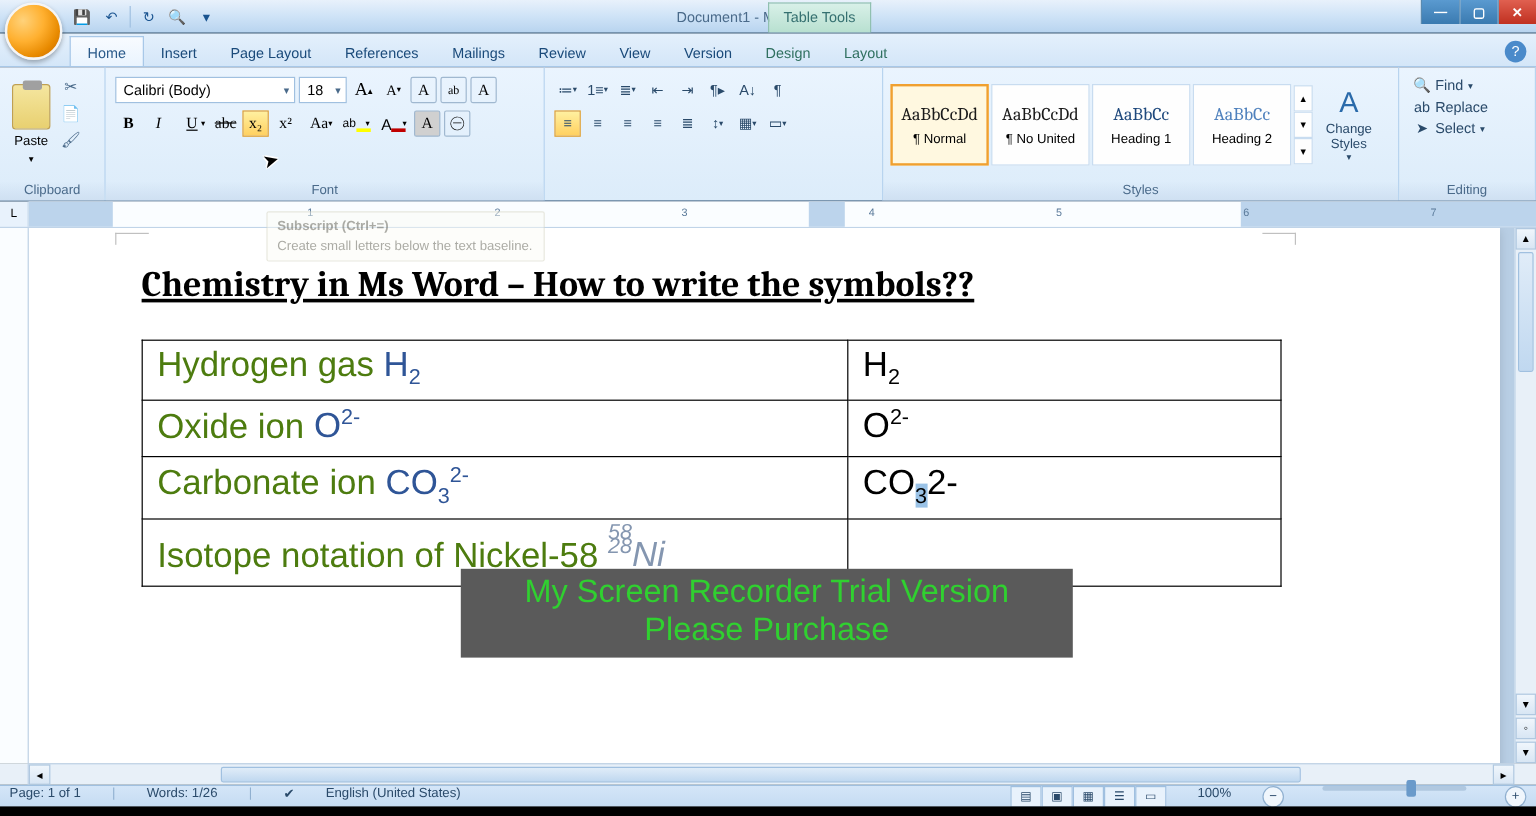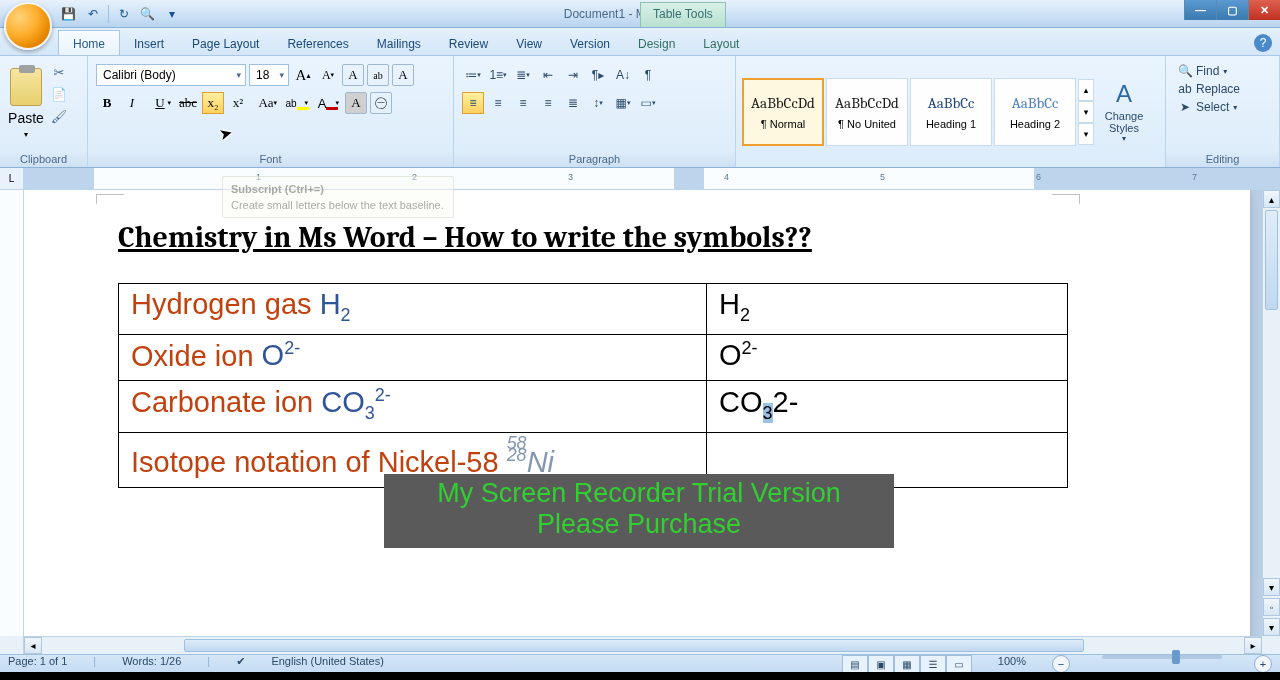--- a/index.html
+++ b/index.html
@@ -91,21 +91,21 @@
   .doc-scroll { flex: 1; overflow: hidden; position: relative; }
   .page { position: absolute; left: 0; top: 0; width: 1226px; height: 800px; background: #fff; box-shadow: 0 2px 8px rgba(0,0,0,0.15); }
   .margin-corner { position: absolute; width: 28px; height: 10px; }
   .mc-tl { left: 72px; top: 4px; border-left: 1px solid #c0c0c0; border-top: 1px solid #c0c0c0;}
   .mc-tr { right: 170px; top: 4px; border-right: 1px solid #c0c0c0; border-top: 1px solid #c0c0c0;}
 
   .content { position: absolute; left: 94px; top: 30px; right: 200px; }
   .heading { font-family: Cambria, Georgia, serif; font-size: 30px; font-weight: bold; text-decoration: underline; color: #000; margin-bottom: 28px; }
   table.chem { border-collapse: collapse; width: 950px; }
   table.chem td { border: 1px solid #000; padding: 4px 12px 8px; font-family: Cambria, Georgia, serif; font-size: 29px; vertical-align: baseline; }
-  .lbl { color: #c2410c; }
+  .lbl { color: #4d7c0f; }
   .fml { color: #2f5597; }
   .blk { color: #000; }
   sub { font-size: 0.62em; vertical-align: sub; }
   sup { font-size: 0.62em; vertical-align: super; }
   .sel { background: #9ac2e6; }
   .presup { font-size: 0.62em; vertical-align: super; display:inline-block; line-height:0.7; }
   .presup span { display:block; }
   .iso { color: #8496b0; font-style: italic;}
 
   
@@ -177,21 +177,21 @@
   <div class="tab contextual">Layout</div>
   <div class="help-icon">?</div>
 </div>
 
 <div class="ribbon">
 
   <div class="group" style="width:88px">
     <div class="group-body">
       <div class="clipboard-big">
         <div class="clipboard-icon"></div>
-        <div style="font-size:14px">Paste</div>
+        <div style="font-size:11px">Paste</div>
         <div style="font-size:8px">▾</div>
       </div>
       <div class="clipboard-small">
         <div class="smicon">✂</div>
         <div class="smicon">📄</div>
         <div class="smicon">🖌</div>
       </div>
     </div>
     <div class="group-label">Clipboard</div>
   </div>
@@ -250,21 +250,20 @@
           <div class="pbtn">≡</div>
           <div class="pbtn">≡</div>
           <div class="pbtn">≡</div>
           <div class="pbtn">≣</div>
           <div class="pbtn">↕<span style="font-size:7px">▾</span></div>
           <div class="pbtn">▦<span style="font-size:7px">▾</span></div>
           <div class="pbtn">▭<span style="font-size:7px">▾</span></div>
         </div>
       </div>
     </div>
-    <div class="group-label">Paragraph</div>
   </div>
 
   <div class="group" style="width:430px">
     <div class="group-body">
       <div class="styles-gallery">
         <div class="style-item active">
             <div class="style-prev">AaBbCcDd</div>
             <div>¶ Normal</div>
           </div>
         <div class="style-item">
@@ -284,20 +283,21 @@
           <div class="gs-btn">▾</div>
           <div class="gs-btn">▾</div>
         </div>
       </div>
       <div class="chg-styles">
         <div class="chg-icon">A</div>
         <div>Change Styles</div>
         <div style="font-size:8px">▾</div>
       </div>
     </div>
+    <div class="group-label">Styles</div>
   </div>
 
   <div class="group" style="flex:1">
     <div class="group-body">
       <div class="editing">
         <div class="edit-item">
             <span class="ic">🔍</span>
             <span>Find</span> 
             <span style="font-size:8px">▾</span>
           </div>

